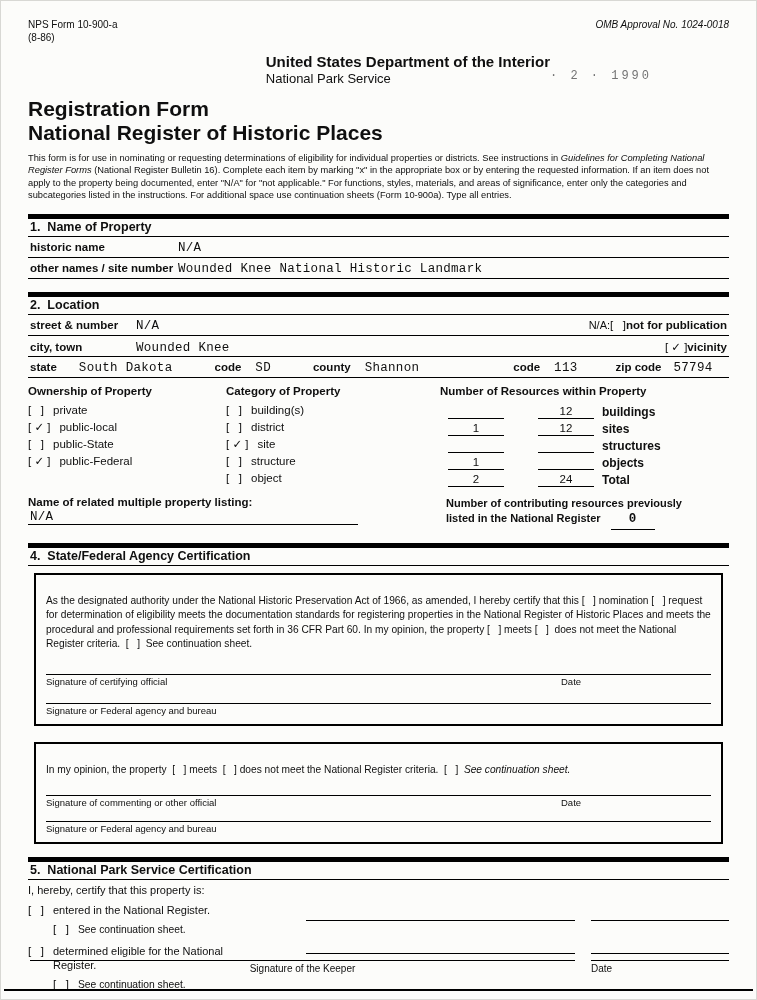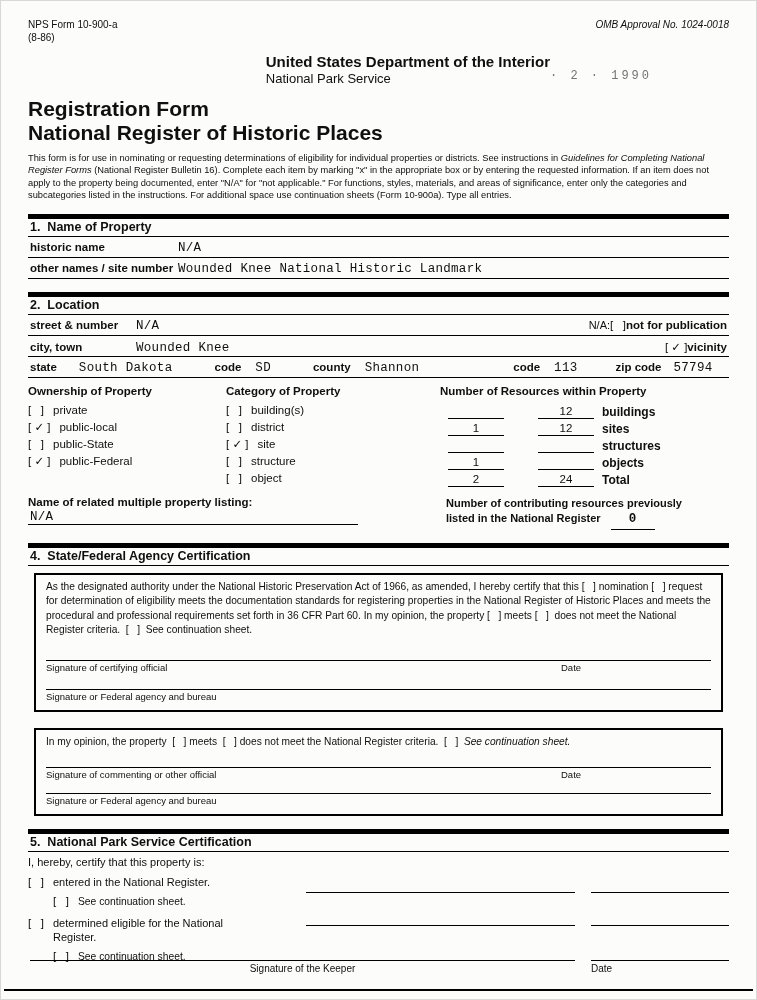--- a/index.html
+++ b/index.html
@@ -44,21 +44,21 @@
   .c2{margin-left:34px}
   .res-label{margin-left:8px;font-weight:bold;font-size:12px}
 
   .related{display:flex;margin-top:9px}
   .rel-left{width:418px;flex:none}
   .rel-val{width:330px;border-bottom:1.2px solid #000;padding:2px 2px 0;min-height:16px}
   .rel-right{flex:1;font-size:11px;font-weight:bold;line-height:1.4}
   .line2{display:flex;align-items:flex-start;gap:10px}
   .prev-val{width:44px;border-bottom:1.2px solid #000;text-align:center}
 
-  .cert-box{border:2px solid #000;margin:7px 6px 0;padding:5px 10px 8px}
+  .cert-box{border:2px solid #000;margin:7px 6px 0;padding:19px 10px 8px}
   .cert-box p{font-size:10.2px;line-height:1.42;white-space:pre-wrap}
   .sig-row{display:flex;gap:0;margin-top:22px}
   .sigcell{border-top:1.2px solid #000;font-size:9.5px;padding-top:1px}
   .sig-main{flex:1}
   .sig-date{width:150px;flex:none}
   .agency-row{margin-top:16px;border-top:1.2px solid #000;font-size:9.5px;padding-top:1px}
   .b2{margin-top:16px}
   .b2 .sig-row{margin-top:18px}
   .b2 .agency-row{margin-top:13px}
 

